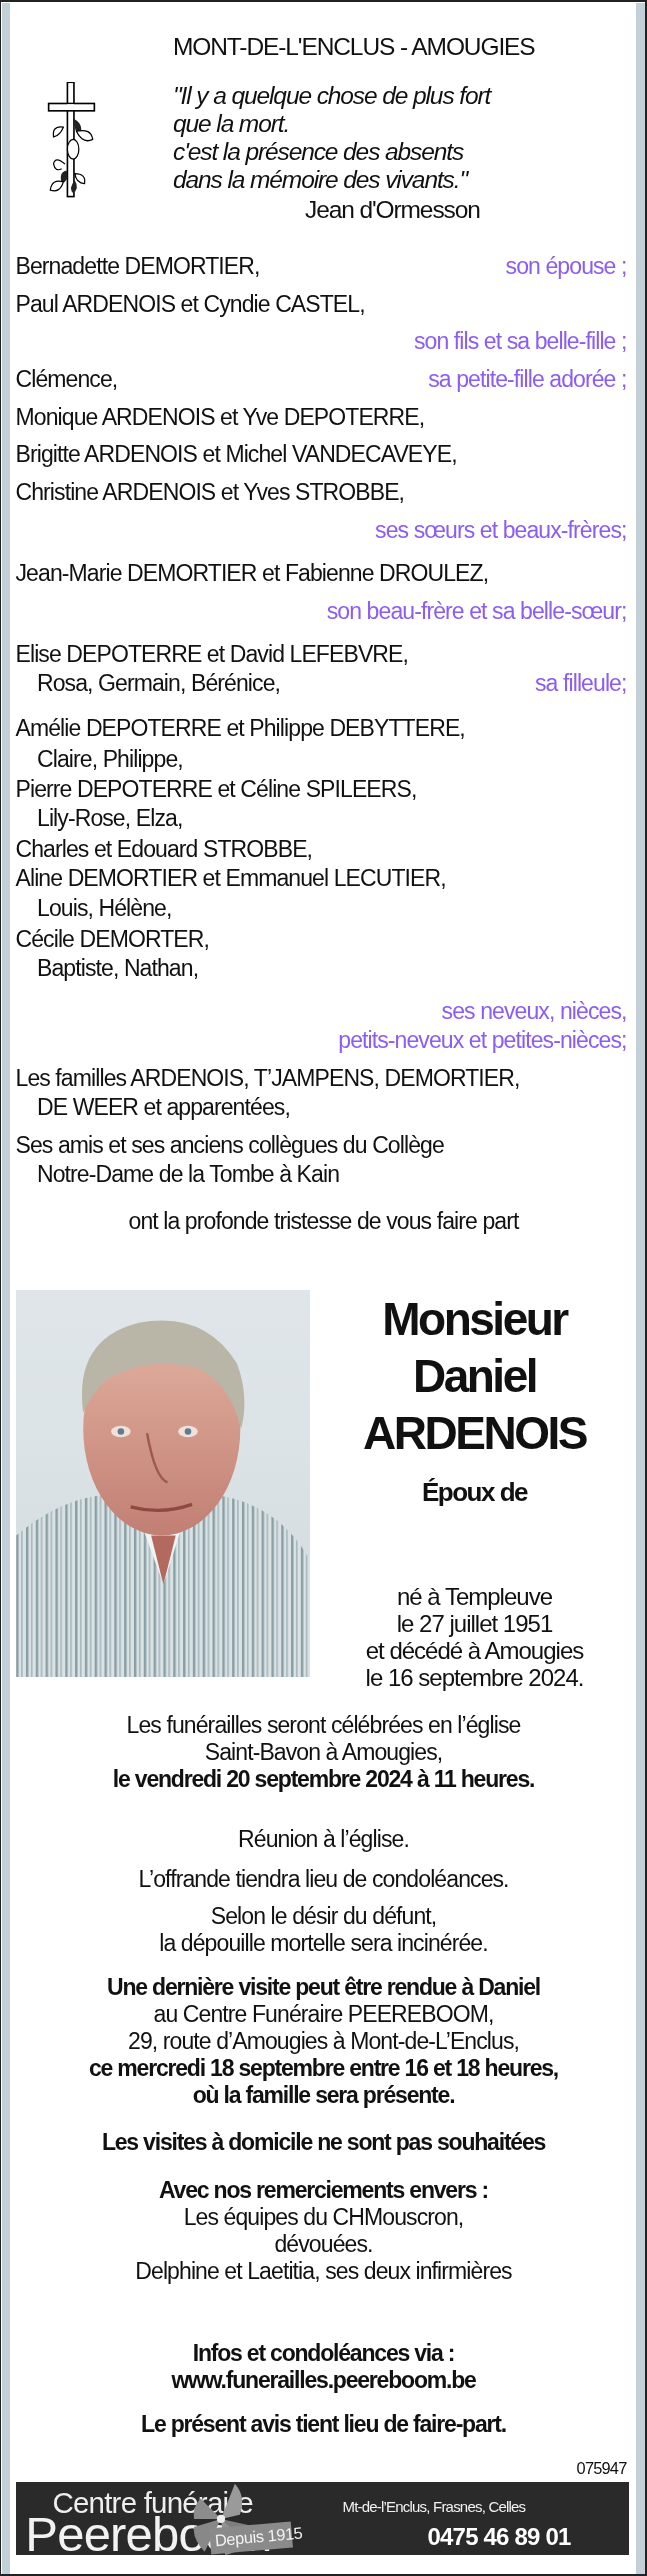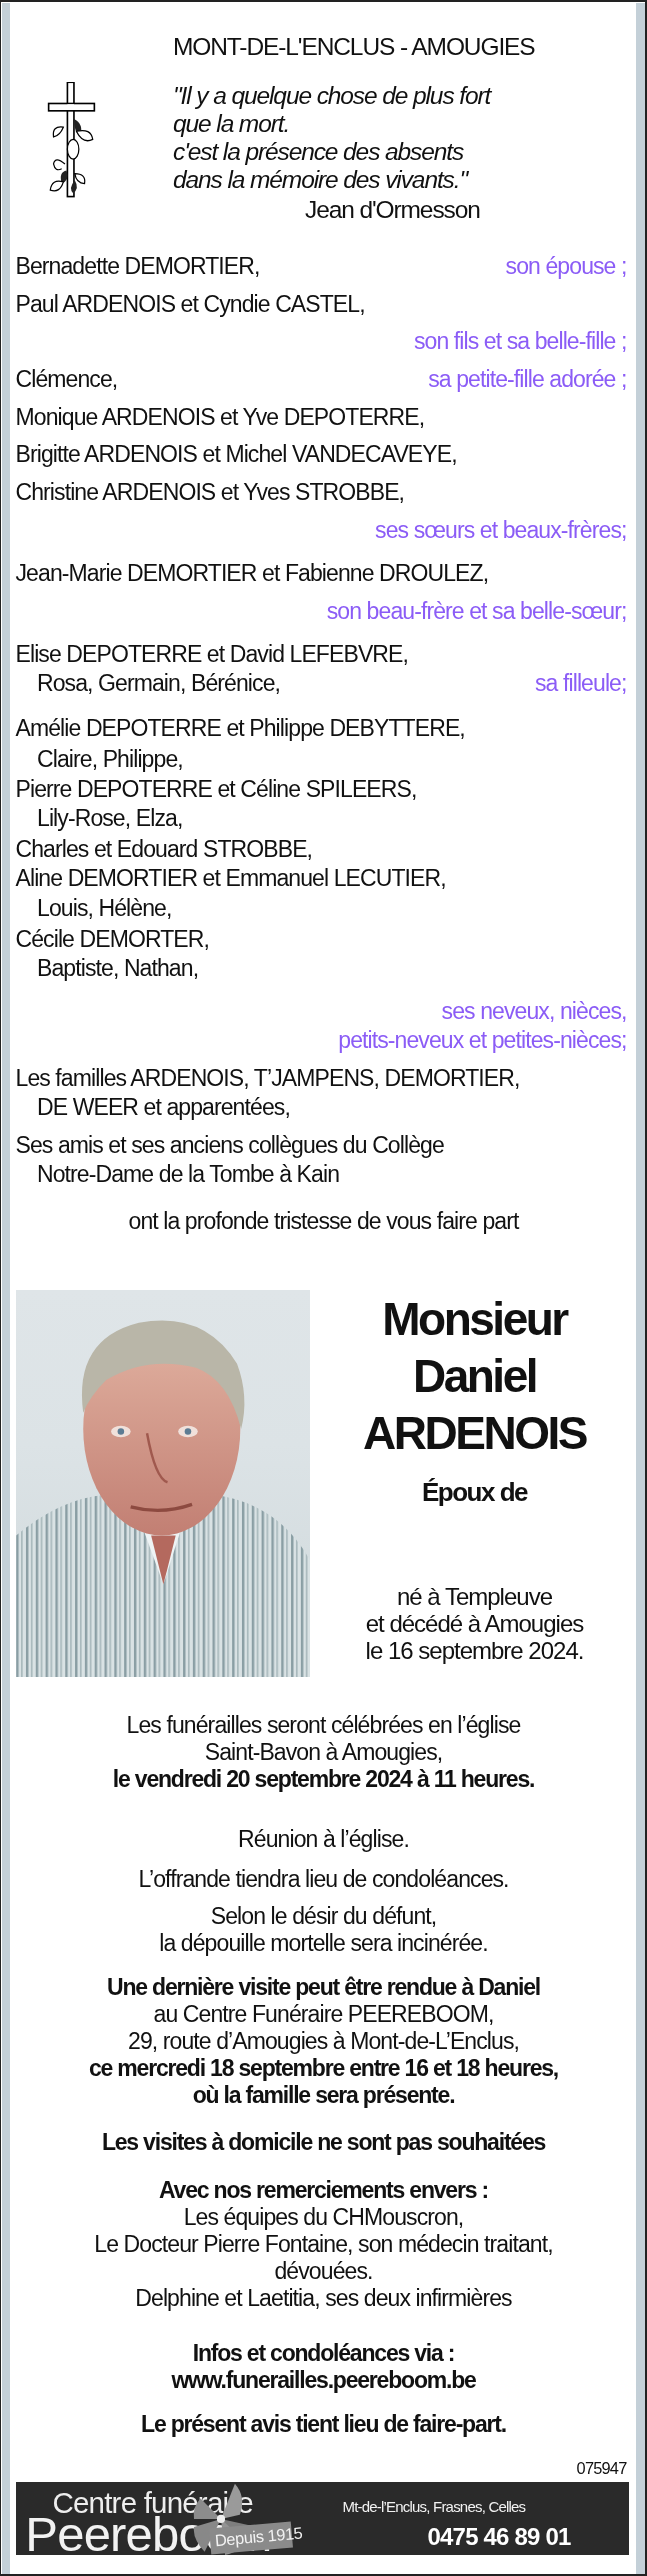--- a/index.html
+++ b/index.html
@@ -141,20 +141,21 @@
 <div class="name-block" style="top:1291px">
   <div class="name-big">Monsieur</div>
   <div class="name-big">Daniel</div>
   <div class="name-big">ARDENOIS</div>
 </div>
 <div class="name-block" style="top:1477px">
   <div class="spouse">Époux de</div>
 </div>
 <div class="name-block" style="top:1583px">
   <div class="dates">né à Templeuve</div>
+  <div class="dates">le 27 juillet 1951</div>
   <div class="dates">et décédé à Amougies</div>
   <div class="dates">le 16 septembre 2024.</div>
 </div>
 
 <div class="center" style="top:1712px">
   <div>Les funérailles seront célébrées en l’église</div>
   <div>Saint-Bavon à Amougies,</div>
   <div class="b">le vendredi 20 septembre 2024 à 11 heures.</div>
 </div>
 <div class="center" style="top:1826px">Réunion à l’église.</div>
@@ -167,21 +168,20 @@
   <div class="b">Une dernière visite peut être rendue à Daniel</div>
   <div>au Centre Funéraire  PEEREBOOM,</div>
   <div>29, route d’Amougies à Mont-de-L’Enclus,</div>
   <div class="b">ce mercredi 18 septembre entre 16 et 18 heures,</div>
   <div class="b">où la famille sera présente.</div>
 </div>
 <div class="center b" style="top:2129px">Les visites à domicile ne sont pas souhaitées</div>
 <div class="center" style="top:2177px">
   <div class="b">Avec nos remerciements envers :</div>
   <div>Les équipes du CHMouscron,</div>
-  <div>Le Docteur Pierre Fontaine, son médecin traitant,</div>
   <div>dévouées.</div>
   <div>Delphine et Laetitia, ses deux infirmières</div>
 </div>
 <div class="center" style="top:2340px">
   <div class="b">Infos et condoléances via :</div>
   <div class="b">www.funerailles.peereboom.be</div>
 </div>
 <div class="center b" style="top:2411px">Le présent avis tient lieu de faire-part.</div>
 
 <div class="ref">075947</div>

